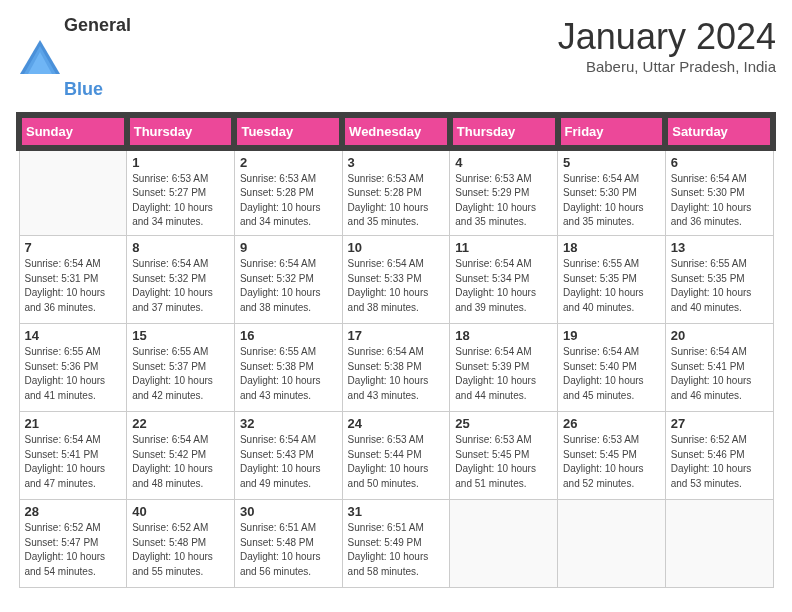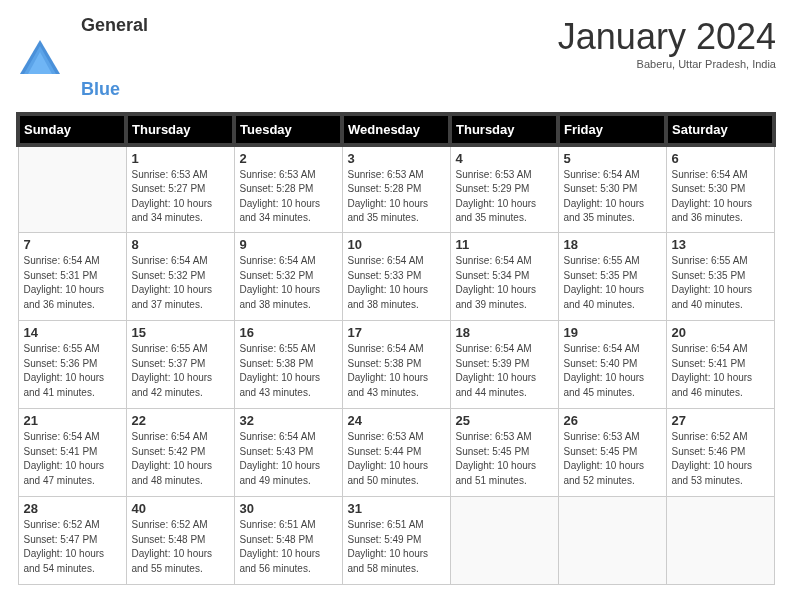--- a/index.html
+++ b/index.html
@@ -19,36 +19,36 @@
     .title-area {
       text-align: right;
     }
     .month-title {
       font-size: 36px;
       color: #333;
       font-weight: normal;
       text-align: right;
     }
     .subtitle {
-      font-size: 11px;
+      font-size: 15px;
       color: #555;
     }
     .calendar {
       width: 100%;
       border-collapse: collapse;
       border: 1px solid #ccc;
     }
     .calendar th {
-      background-color: #000000;
+      background-color: #ec4899;
       color: #fff;
       font-size: 13px;
       font-weight: bold;
       padding: 6px 4px;
       text-align: left;
-      border: 4px solid #404040;
+      border: 6px solid #404040;
     }
     .calendar td {
       border: 1px solid #ccc;
       vertical-align: top;
       padding: 4px 5px;
       font-size: 10.5px;
       color: #333;
       width: calc(100% / 7);
       min-height: 80px;
       height: 88px;
@@ -64,21 +64,21 @@
       font-size: 10px;
       color: #444;
       line-height: 1.45;
     }
     .empty-cell {
       background: #f9f9f9;
     }
     .logo-wrapper {
       display: flex;
       align-items: center;
-      gap: 17px;
+      gap: 0;
     }
     .logo-svg {
       width: 48px;
       height: 40px;
     }
     .logo-label {
       display: flex;
       flex-direction: column;
       line-height: 1.1;
     }

